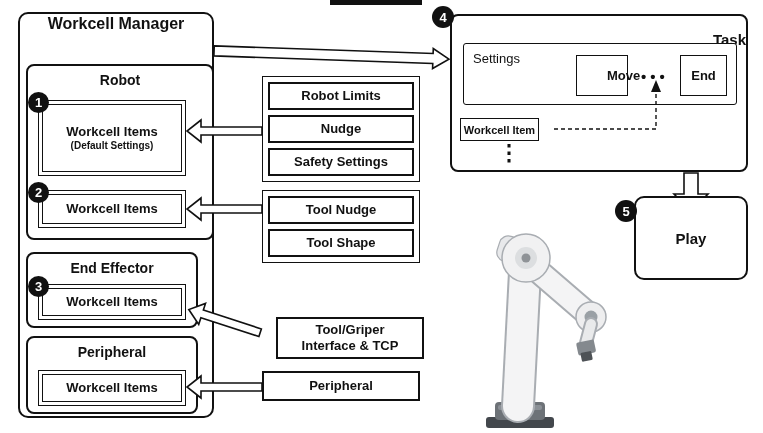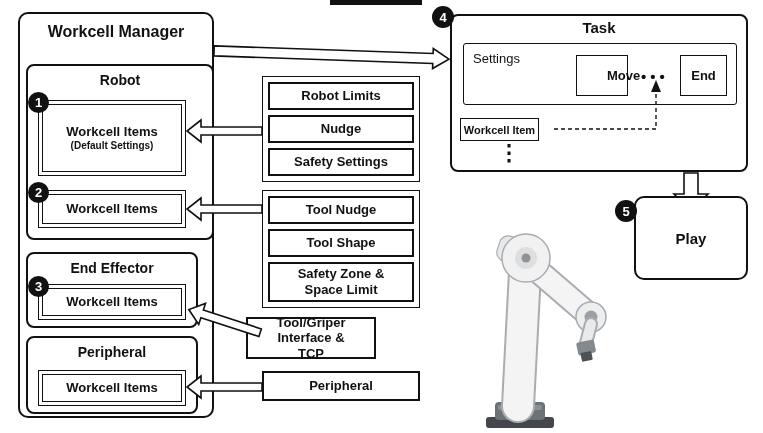--- a/index.html
+++ b/index.html
@@ -4,21 +4,21 @@
 <style>
   * { box-sizing: border-box; }
   body { margin: 0; background: #fff; }
   .canvas { position: relative; width: 763px; height: 433px; background: #fff;
             font-family: "Liberation Sans", sans-serif; color: #111; overflow: hidden; }
   .top-artifact { position: absolute; left: 330px; top: 0; width: 92px; height: 5px; background: #111; }
 
   .panel { position: absolute; border: 2.5px solid #111; border-radius: 10px; background: #fff; }
   .wm { left: 18px; top: 12px; width: 196px; height: 406px; }
   .panel-title { text-align: center; font-weight: bold; }
-  .lg { font-size: 16px; margin-top: 9px; }
+  .lg { font-size: 16px; margin-top: 1px; }
 
   .section { position: absolute; border: 2px solid #111; border-radius: 8px; background: #fff; }
   .sec-robot { left: 6px; top: 50px; width: 188px; height: 176px; }
   .sec-ee    { left: 6px; top: 238px; width: 172px; height: 76px; }
   .sec-per   { left: 6px; top: 322px; width: 172px; height: 78px; }
   .section-title { text-align: center; font-weight: bold; font-size: 14px; margin-top: 6px; }
 
   .wc-item { position: absolute; left: 10px; width: 148px; border: 1.6px solid #111; background: #fff; }
   .wc-inner { position: absolute; inset: 3px; border: 1.6px solid #111; display: flex;
               flex-direction: column; align-items: center; justify-content: center; line-height: 1.15; }
@@ -35,21 +35,21 @@
                padding: 5px; display: flex; flex-direction: column; gap: 5px; }
   .mid-box { border: 2px solid #111; background: #fff; font-weight: bold; font-size: 13px;
              display: flex; align-items: center; justify-content: center; text-align: center; line-height: 1.2; }
   .standalone { position: absolute; }
 
   .arrow { position: absolute; overflow: visible; }
   .arrow polygon { fill: #fff; stroke: #111; stroke-width: 1.6; stroke-linejoin: miter; }
 
   .task-box { position: absolute; left: 450px; top: 14px; width: 298px; height: 158px;
               border: 2.5px solid #111; border-radius: 8px; background: #fff; }
-  .task-title { text-align: center; font-weight: bold; font-size: 15px; margin-top: 3px; }
+  .task-title { text-align: right; font-weight: bold; font-size: 15px; margin-top: 15px; }
   .settings-box { position: absolute; left: 11px; top: 27px; width: 274px; height: 62px;
                   border: 1.6px solid #111; border-radius: 3px; background: #fff; }
   .settings-label { position: absolute; left: 9px; top: 7px; font-size: 13px; font-weight: normal; }
   .task-btn { position: absolute; border: 1.6px solid #111; display: flex; align-items: center;
               justify-content: center; font-size: 13px; font-weight: bold; background: #fff; }
   .move-btn { left: 112px; top: 11px; width: 52px; height: 41px; padding-left: 43px; }
   .end-btn  { left: 216px; top: 11px; width: 47px; height: 41px; }
   .h-dots { position: absolute; left: 166px; top: 24px; width: 50px; text-align: center;
             font-size: 15px; font-weight: bold; letter-spacing: 4px; }
   .wc-small { position: absolute; left: 8px; top: 102px; width: 79px; height: 23px; border: 1.6px solid #111;
@@ -115,24 +115,23 @@
 
   <div class="mid-group" style="left:262px;top:76px;">
     <div class="mid-box" style="height:28px;">Robot Limits</div>
     <div class="mid-box" style="height:28px;">Nudge</div>
     <div class="mid-box" style="height:28px;">Safety Settings</div>
   </div>
 
   <div class="mid-group" style="left:262px;top:190px;">
     <div class="mid-box" style="height:28px;">Tool Nudge</div>
     <div class="mid-box" style="height:28px;">Tool Shape</div>
-    <div class="mid-box" style="height:40px;padding:0 14px;">Safety Zone &amp; Space Limit</div>
   </div>
 
-  <div class="mid-box standalone" style="left:246px;top:317px;width:130px;height:42px;padding:0 16px;">Tool/Griper Interface &amp; TCP</div>
+  <div class="mid-box standalone" style="left:276px;top:317px;width:148px;height:42px;padding:0 16px;">Tool/Griper Interface &amp; TCP</div>
   <div class="mid-box standalone" style="left:262px;top:371px;width:158px;height:30px;">Peripheral</div>
 
   <svg class="arrow" style="left:184px;top:116px;" width="80" height="30">
     <polygon points="78,11 17,11 17,4 3,15 17,26 17,19 78,19"></polygon>
   </svg>
   <svg class="arrow" style="left:184px;top:194px;" width="80" height="30">
     <polygon points="78,11 17,11 17,4 3,15 17,26 17,19 78,19"></polygon>
   </svg>
   <svg class="arrow" style="left:184px;top:306px;transform:rotate(18deg);" width="80" height="30">
     <polygon points="78,11 17,11 17,4 3,15 17,26 17,19 78,19"></polygon>

